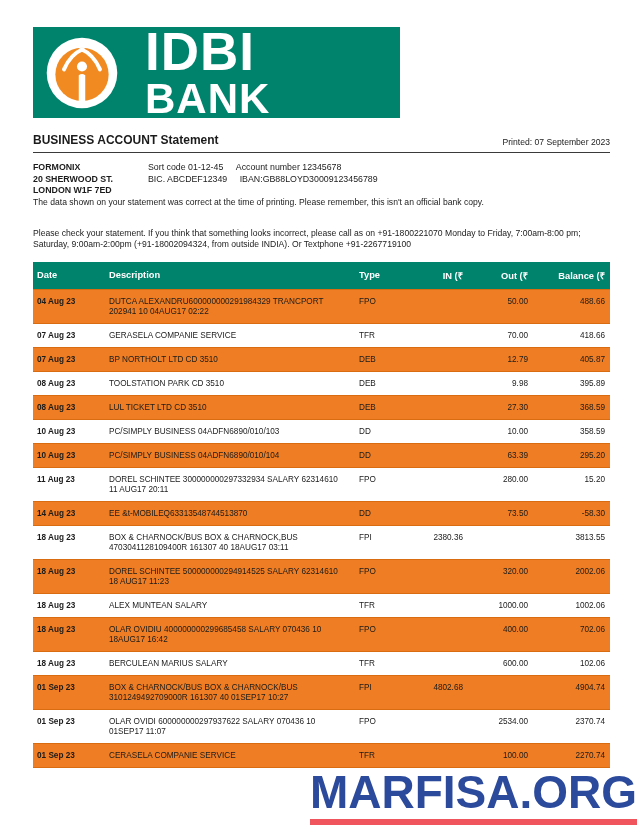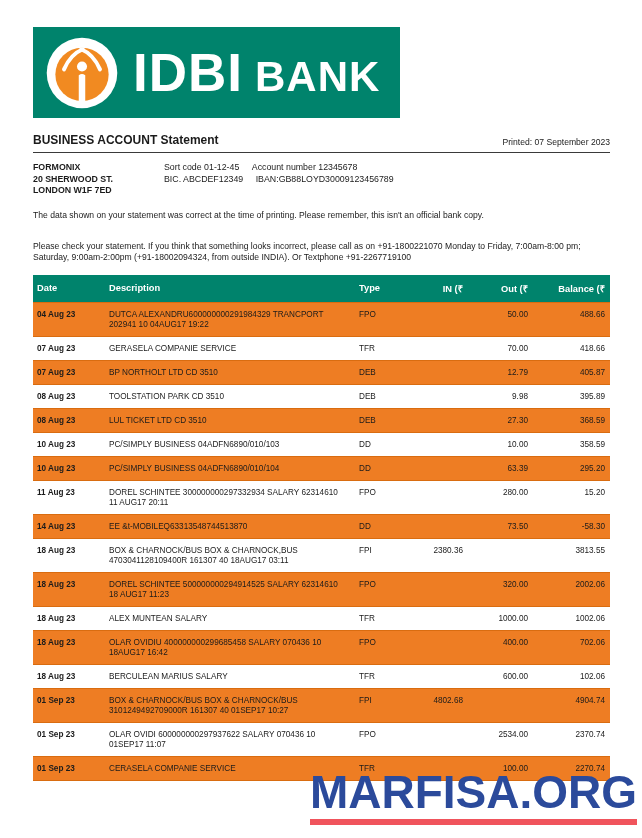--- a/index.html
+++ b/index.html
@@ -21,36 +21,36 @@
   .page { position: relative; width: 642px; height: 838px; overflow: hidden; background:#fff; }
   .content { padding: 27px 32px 0 33px; }
 
   
   .banner {
     width: 367px; height: 91px;
     background: var(--green);
     display: flex; align-items: center;
   }
   .emblem { width: 72px; height: 72px; margin-left: 13px; flex: 0 0 auto; }
-  .brand-text { display: flex; align-items: baseline; margin-left: 15px; color: #fff; font-weight: bold; white-space: nowrap; }
+  .brand-text { display: flex; align-items: baseline; margin-left: 15px; color: #fff; font-weight: bold; white-space: nowrap; flex-direction: column; }
   .brand-primary { font-size: 53px; letter-spacing: 1px; line-height: 1; }
   .brand-secondary { font-size: 42px; margin-left: 12px; letter-spacing: 1px; line-height: 1; }
 
   
   .header-row { display: flex; justify-content: space-between; align-items: flex-end; margin-top: 15px; }
   .doc-title { font-size: 12px; font-weight: bold; }
   .printed { font-size: 8.6px; }
   .rule { border-top: 1.5px solid #3a3a3a; margin-top: 5px; }
 
-  .info { display: flex; margin-top: 9px; font-size: 8.8px; line-height: 11.5px; gap: 16px; }
+  .info { display: flex; margin-top: 9px; font-size: 8.8px; line-height: 11.5px; }
   .addr { width: 115px; font-weight: bold; }
   .acct-line span.second { margin-left: 10px; }
 
   .note { font-size: 8.6px; line-height: 11px; }
-  .note1 { margin-top: 13px; }
+  .note1 { }
   .note2 { margin-top: 20px; width: 577px; }
 
   
   table.statement {
     border-collapse: collapse;
     margin-top: 12px;
     width: 577px;
     font-size: 8.2px;
     table-layout: fixed;
   }
@@ -151,21 +151,21 @@
           <th>Description</th>
           <th>Type</th>
           <th class="num">IN (₹</th>
           <th class="num">Out (₹</th>
           <th class="num">Balance (₹</th>
         </tr>
       </thead>
       <tbody>
           <tr class="hl">
             <td class="c-date">04 Aug 23</td>
-            <td class="c-desc">DUTCA ALEXANDRU600000000291984329 TRANCPORT 202941 10 04AUG17 19:22</td>
+            <td class="c-desc">DUTCA ALEXANDRU600000000291984329 TRANCPORT 202941 10 04AUG17 02:22</td>
             <td class="c-type">FPO</td>
             <td class="num"></td>
             <td class="num">50.00</td>
             <td class="num">488.66</td>
           </tr>
           <tr>
             <td class="c-date">07 Aug 23</td>
             <td class="c-desc">GERASELA COMPANIE SERVICE</td>
             <td class="c-type">TFR</td>
             <td class="num"></td>

